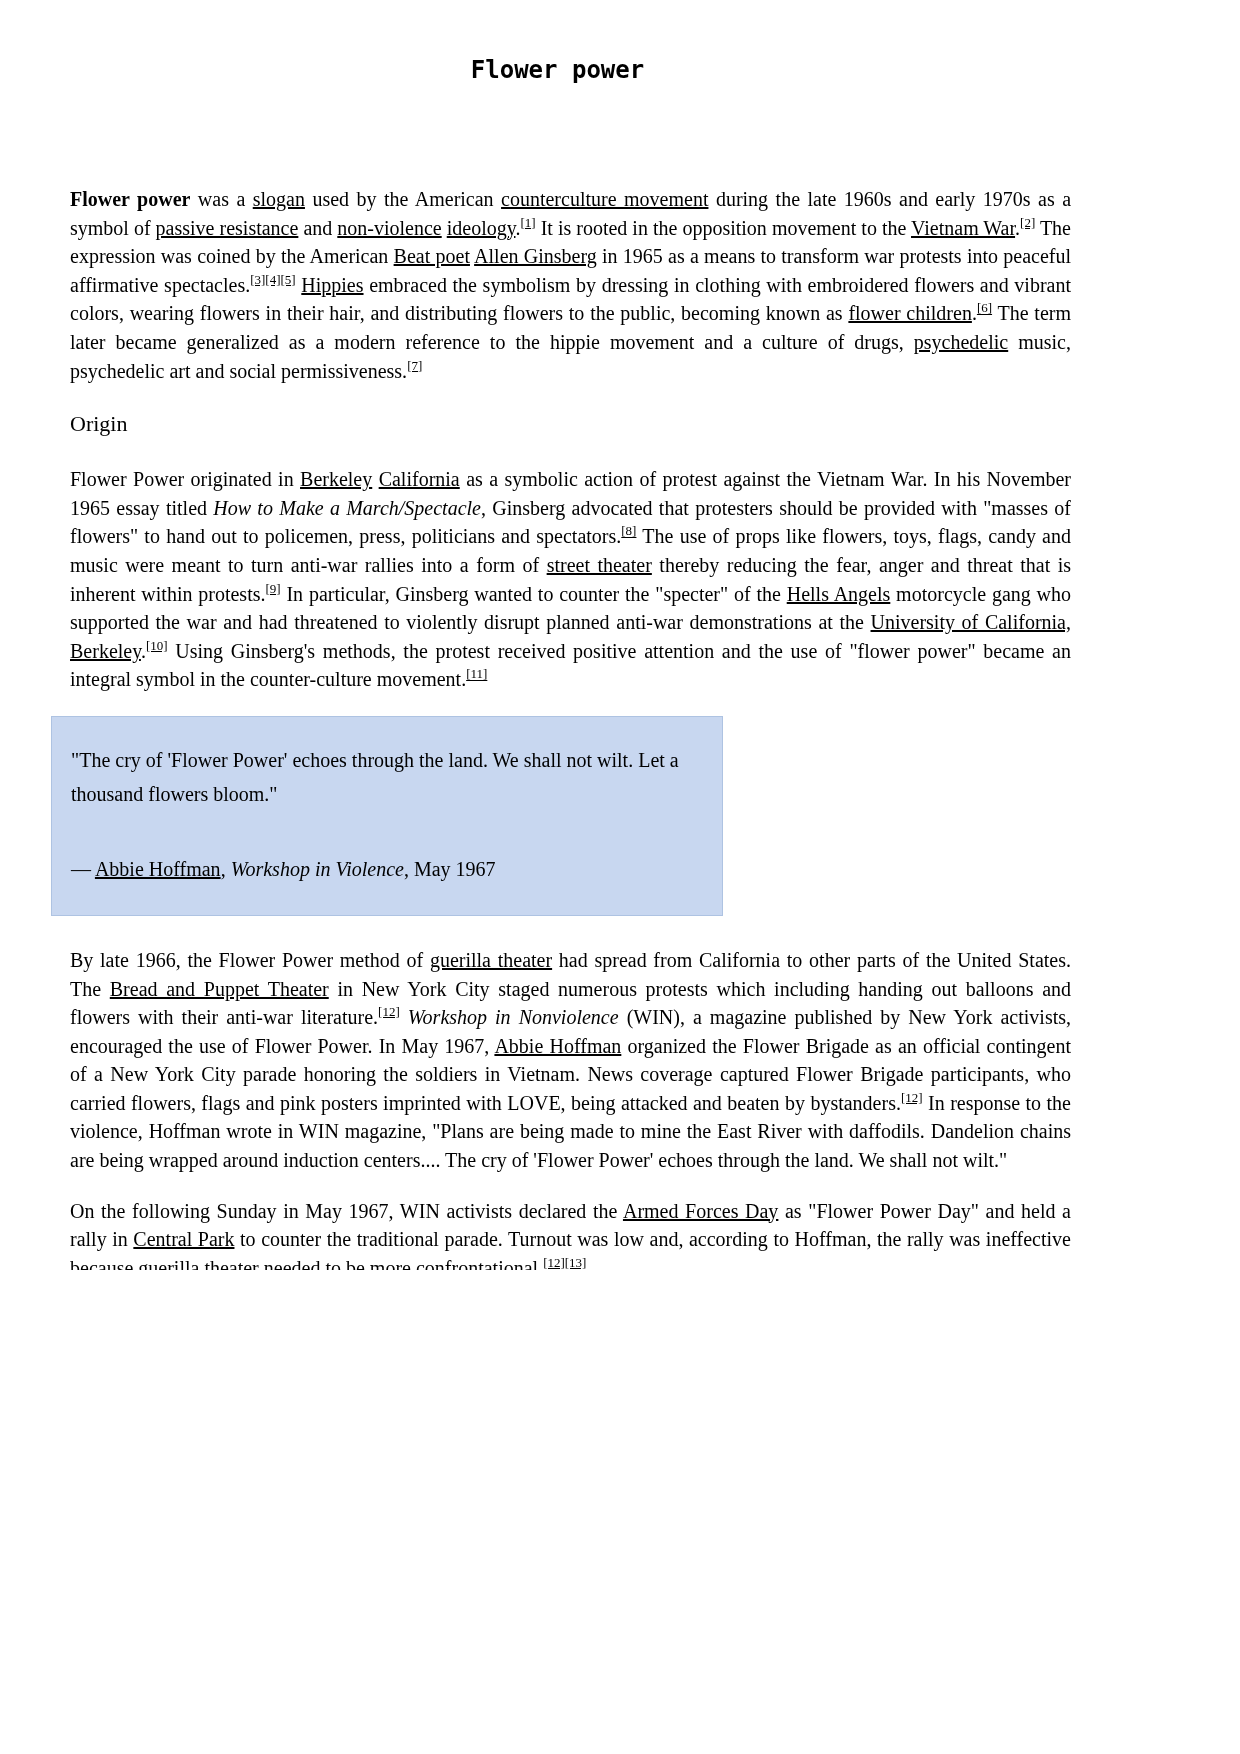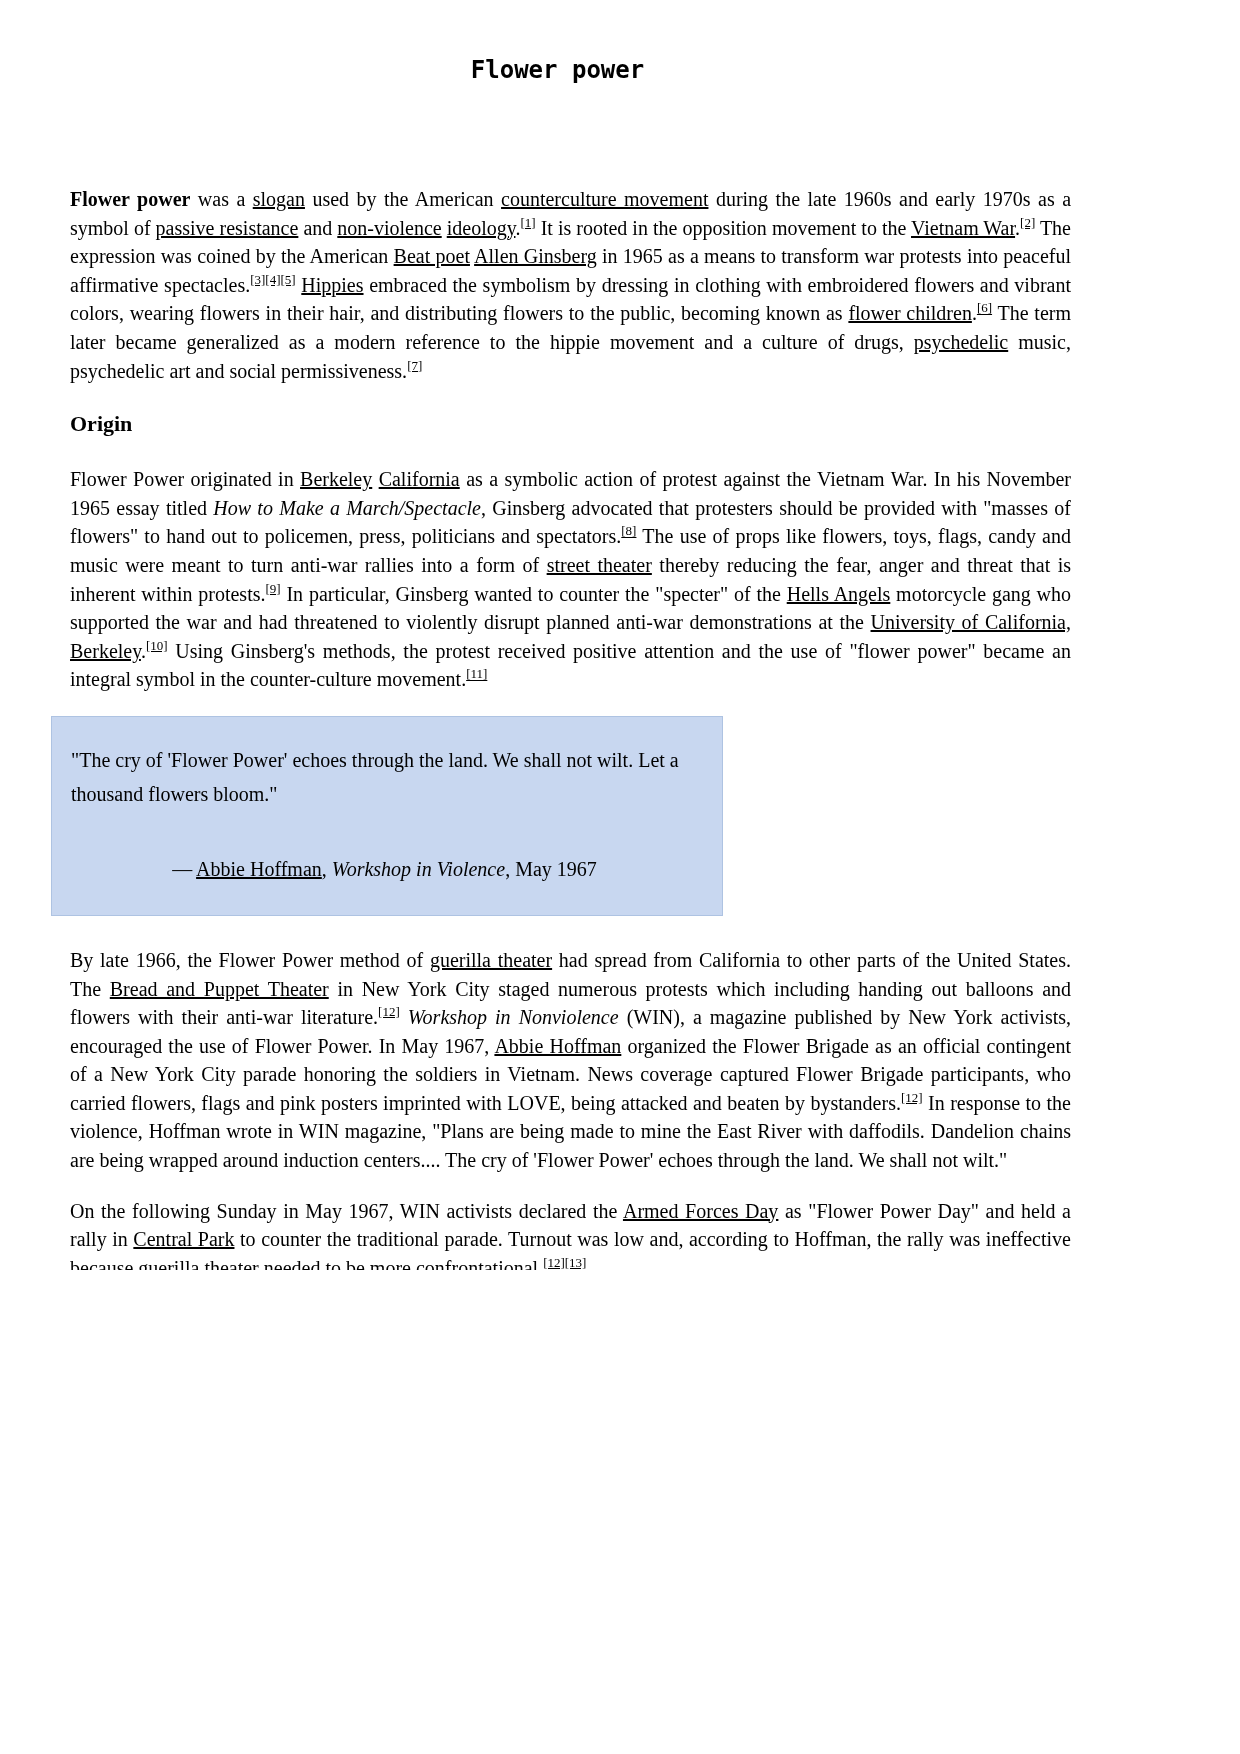--- a/index.html
+++ b/index.html
@@ -37,21 +37,21 @@
     font-size: 20px;
     line-height: 28.6px;
     text-align: justify;
     margin: 0 0 22px 0;
   }
   .lead {
     margin-top: 168px;
   }
   .section-heading {
     font-size: 22px;
-    font-weight: bold;
+    font-weight: normal;
     margin: 26px 0 28px 0;
   }
   .seg-b { font-weight: bold; }
   .seg-i { font-style: italic; }
   a.lnk {
     color: #000000;
     text-decoration: underline;
     cursor: pointer;
   }
   sup.ref {
@@ -76,21 +76,21 @@
   .quote-text {
     margin: 0;
     font-size: 20px;
     line-height: 34px;
     text-align: left;
   }
   .quote-attribution {
     margin: 44px 0 0 0;
     font-size: 20px;
     line-height: 28px;
-    text-align: center;
+    text-align: left;
   }
   .bottom-strip {
     position: absolute;
     left: 95px;
     top: 1744px;
     width: 628px;
     height: 10px;
     background: var(--image_strip, #4672b8);
   }
 </style>

